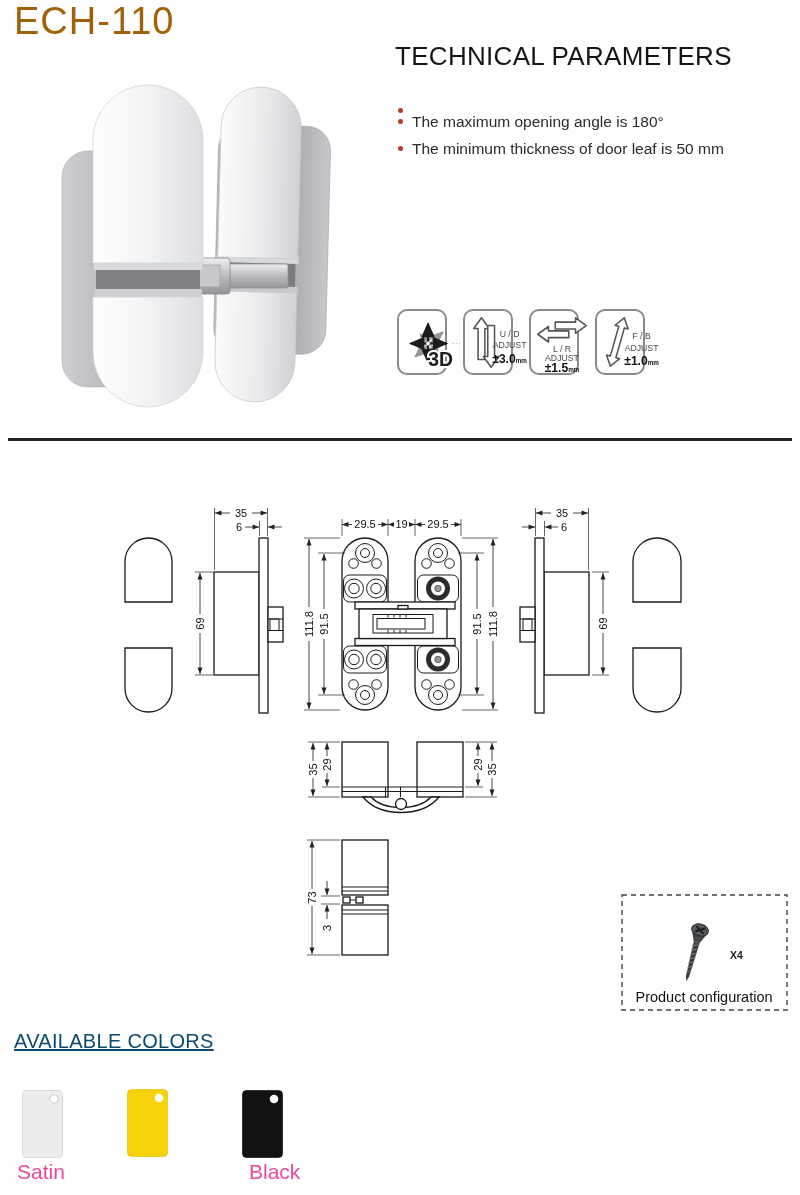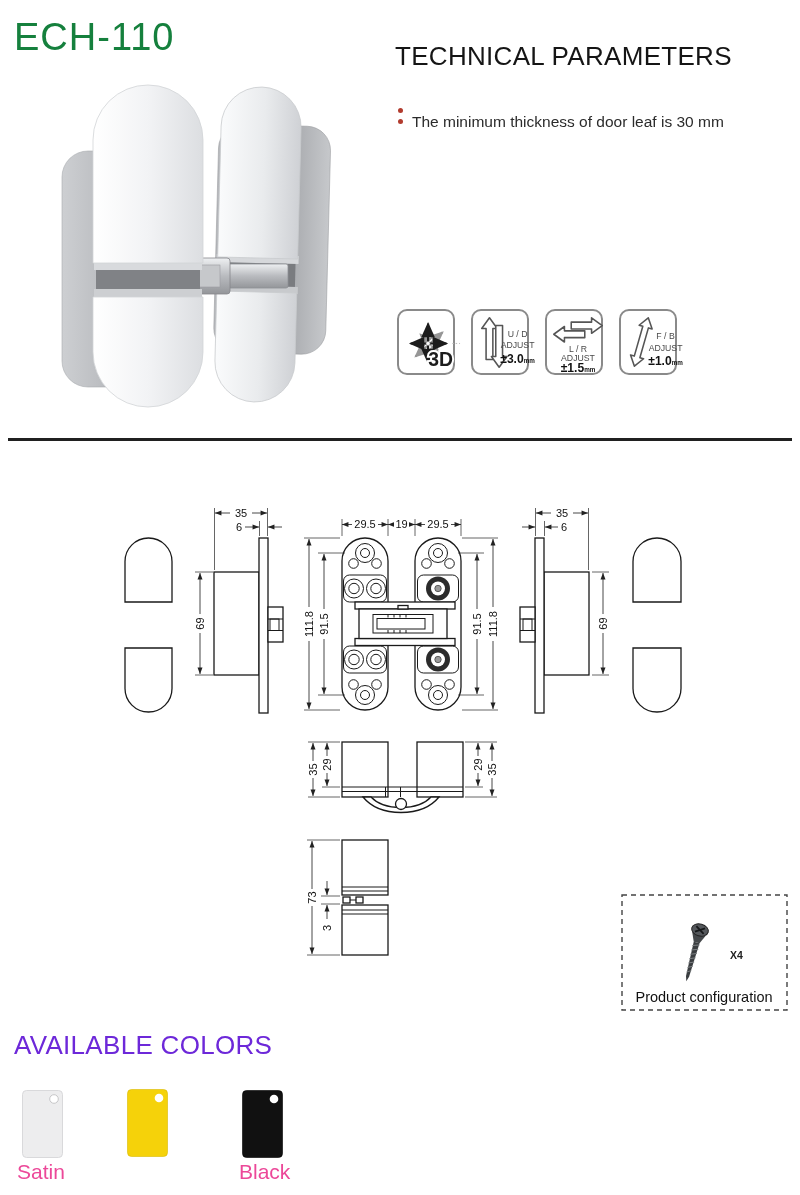--- a/index.html
+++ b/index.html
@@ -1,33 +1,33 @@
 <!DOCTYPE html>
 <html><head>
 <meta charset="utf-8">
 <style>
   html,body{margin:0;padding:0;}
   body{width:800px;height:1195px;background:#fff;position:relative;overflow:hidden;
        font-family:"Liberation Sans","DejaVu Sans",sans-serif;color:#1a1a1a;}
   .abs{position:absolute;}
   
-  #page-title{left:14px;top:16px;font-size:38px;font-weight:400;letter-spacing:1px;color:#15803d;}
+  #page-title{left:14px;top:0;font-size:38px;font-weight:400;letter-spacing:1px;color:#a16207;}
   
   #tp-heading{left:395px;top:41px;font-size:26px;font-weight:400;letter-spacing:.3px;color:#151515;}
   #tp-list{left:397px;top:102px;width:390px;}
   .tp-item{position:relative;padding-left:15px;margin-bottom:10.5px;font-size:15.5px;color:#2b2b2b;line-height:17px;}
   .tp-dot{position:absolute;left:1px;top:6px;width:5px;height:5px;border-radius:50%;background:#b23b2e;}
   
   #badge-row{left:397px;top:309px;display:flex;gap:16px;}
-  .badge{width:58px;height:66px;border:2px solid #8a8a8a;border-radius:10px;box-sizing:border-box;background:#fff;}
+  .badge{width:50px;height:66px;border:2px solid #8a8a8a;border-radius:10px;box-sizing:border-box;background:#fff;}
   .badge svg{display:block;}
   
   #divider{left:8px;top:438px;width:784px;height:3px;background:#202020;}
   
-  #ac-heading{left:14px;top:1030px;font-size:26px;font-weight:400;letter-spacing:.3px;color:#6d28d9;}
+  #ac-heading{left:14px;top:1030px;font-size:20px;font-weight:400;letter-spacing:.3px;color:#0c4a6e;text-decoration:underline;}
   .swatch-label{position:absolute;font-size:21px;color:#ec4899;}
   svg text{font-family:"Liberation Sans","DejaVu Sans",sans-serif;}
   .dl{stroke:#333;stroke-width:.9;fill:none;}
   .xl{stroke:#333;stroke-width:.75;fill:none;}
   .ol{fill:#fff;stroke:#1a1a1a;stroke-width:1.3;}
   .tl{fill:none;stroke:#1a1a1a;stroke-width:1;}
   .dt{font-size:11px;fill:#111;text-anchor:middle;}
   .bgw{fill:#fff;}
   .btxt{fill:#4a4a4a;font-size:9px;text-anchor:middle;}
   .bval{fill:#111;font-size:12.5px;font-weight:bold;text-anchor:middle;}
@@ -85,21 +85,22 @@
     <rect x="46" y="186" width="108" height="9" fill="#d8dadd"></rect>
     <rect x="46" y="214" width="108" height="8" fill="#cdcfd2"></rect>
     <path d="M45,188 V65 A55,55 0 0 1 155,65 V188 Z" fill="url(#gCap)" stroke="#d2d4d7" stroke-width=".8"></path>
     <path d="M45,222 H155 V277 A55,55 0 0 1 45,277 Z" fill="url(#gCap)" stroke="#d2d4d7" stroke-width=".8"></path>
   </g>
 </svg>
 
 <div class="abs" id="tp-heading">TECHNICAL PARAMETERS</div>
 <div class="abs" id="tp-list">
   <div class="tp-item"><span class="tp-dot"></span></div>
-  <div class="tp-item"><span class="tp-dot"></span><span>The minimum thickness of door leaf is 30 mm</span></div>
+  <div class="tp-item"><span class="tp-dot"></span><span>The maximum opening angle is 180°</span></div>
+  <div class="tp-item"><span class="tp-dot"></span><span>The minimum thickness of door leaf is 50 mm</span></div>
 </div>
 
 <div class="abs" id="badge-row">
   <div class="badge">
     <svg width="62" height="62" viewBox="0 0 64 64">
       <defs>
         <marker id="abk" viewBox="0 0 10 10" refX="8" refY="5" markerWidth="9" markerHeight="8" orient="auto-start-reverse">
             <path d="M0,1 L9,5 L0,9 Z" fill="#1c1c1c"></path>
           </marker>
         <marker id="agy" viewBox="0 0 10 10" refX="8" refY="5" markerWidth="9" markerHeight="8" orient="auto-start-reverse">
@@ -383,14 +384,14 @@
   <svg class="abs" style="left:127px;top:1089px;" width="41" height="68" viewBox="0 0 41 68">
     <rect x="0.5" y="0.5" width="40" height="67" rx="4" stroke="#d8b800" stroke-width="0.6" fill="#f5d20a"></rect>
     <circle cx="32" cy="9" r="4.3" fill="#ffffff"></circle>
   </svg>
   <div class="swatch-label" style="left:128px;top:1224px;">Gold</div>
 
   <svg class="abs" style="left:242px;top:1090px;" width="41" height="68" viewBox="0 0 41 68">
     <rect x="0.5" y="0.5" width="40" height="67" rx="4" stroke="#000000" stroke-width="0.6" fill="#111111"></rect>
     <circle cx="32" cy="9" r="4.3" fill="#ffffff"></circle>
   </svg>
-  <div class="swatch-label" style="left:239px;top:1160px;">Black</div>
+  <div class="swatch-label" style="left:249px;top:1160px;">Black</div>
 </div>
 
 </body></html>

